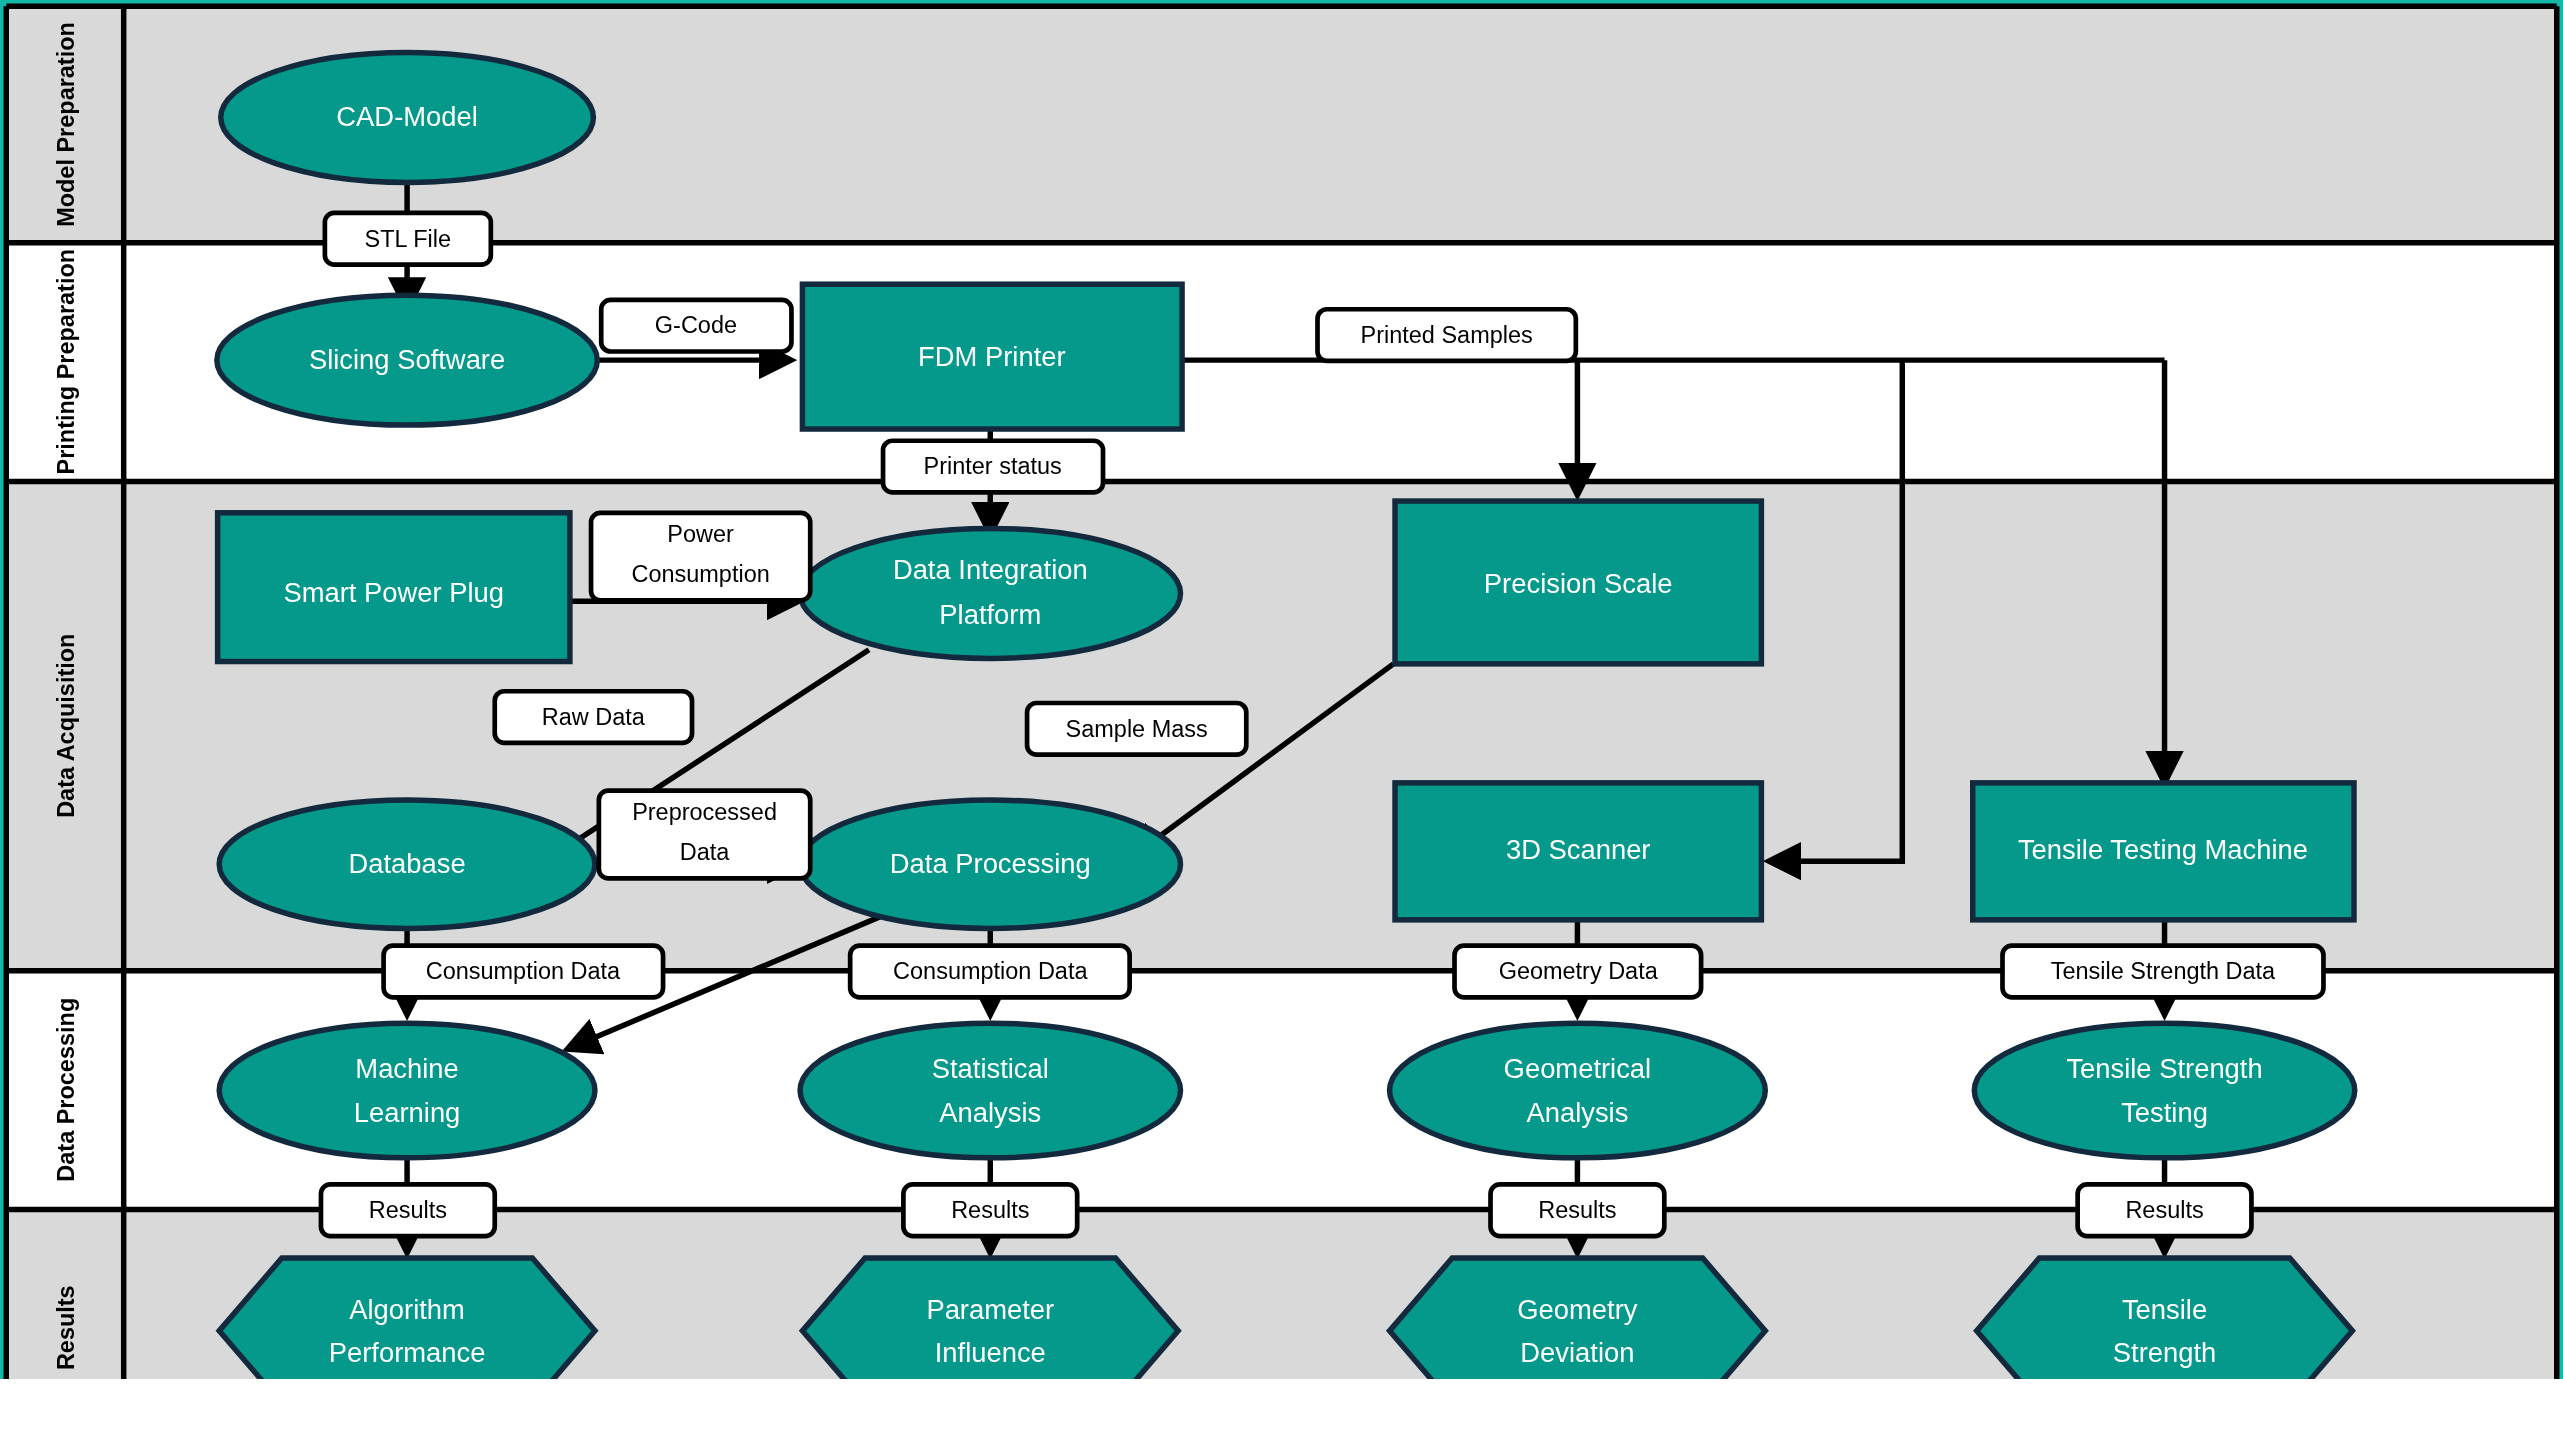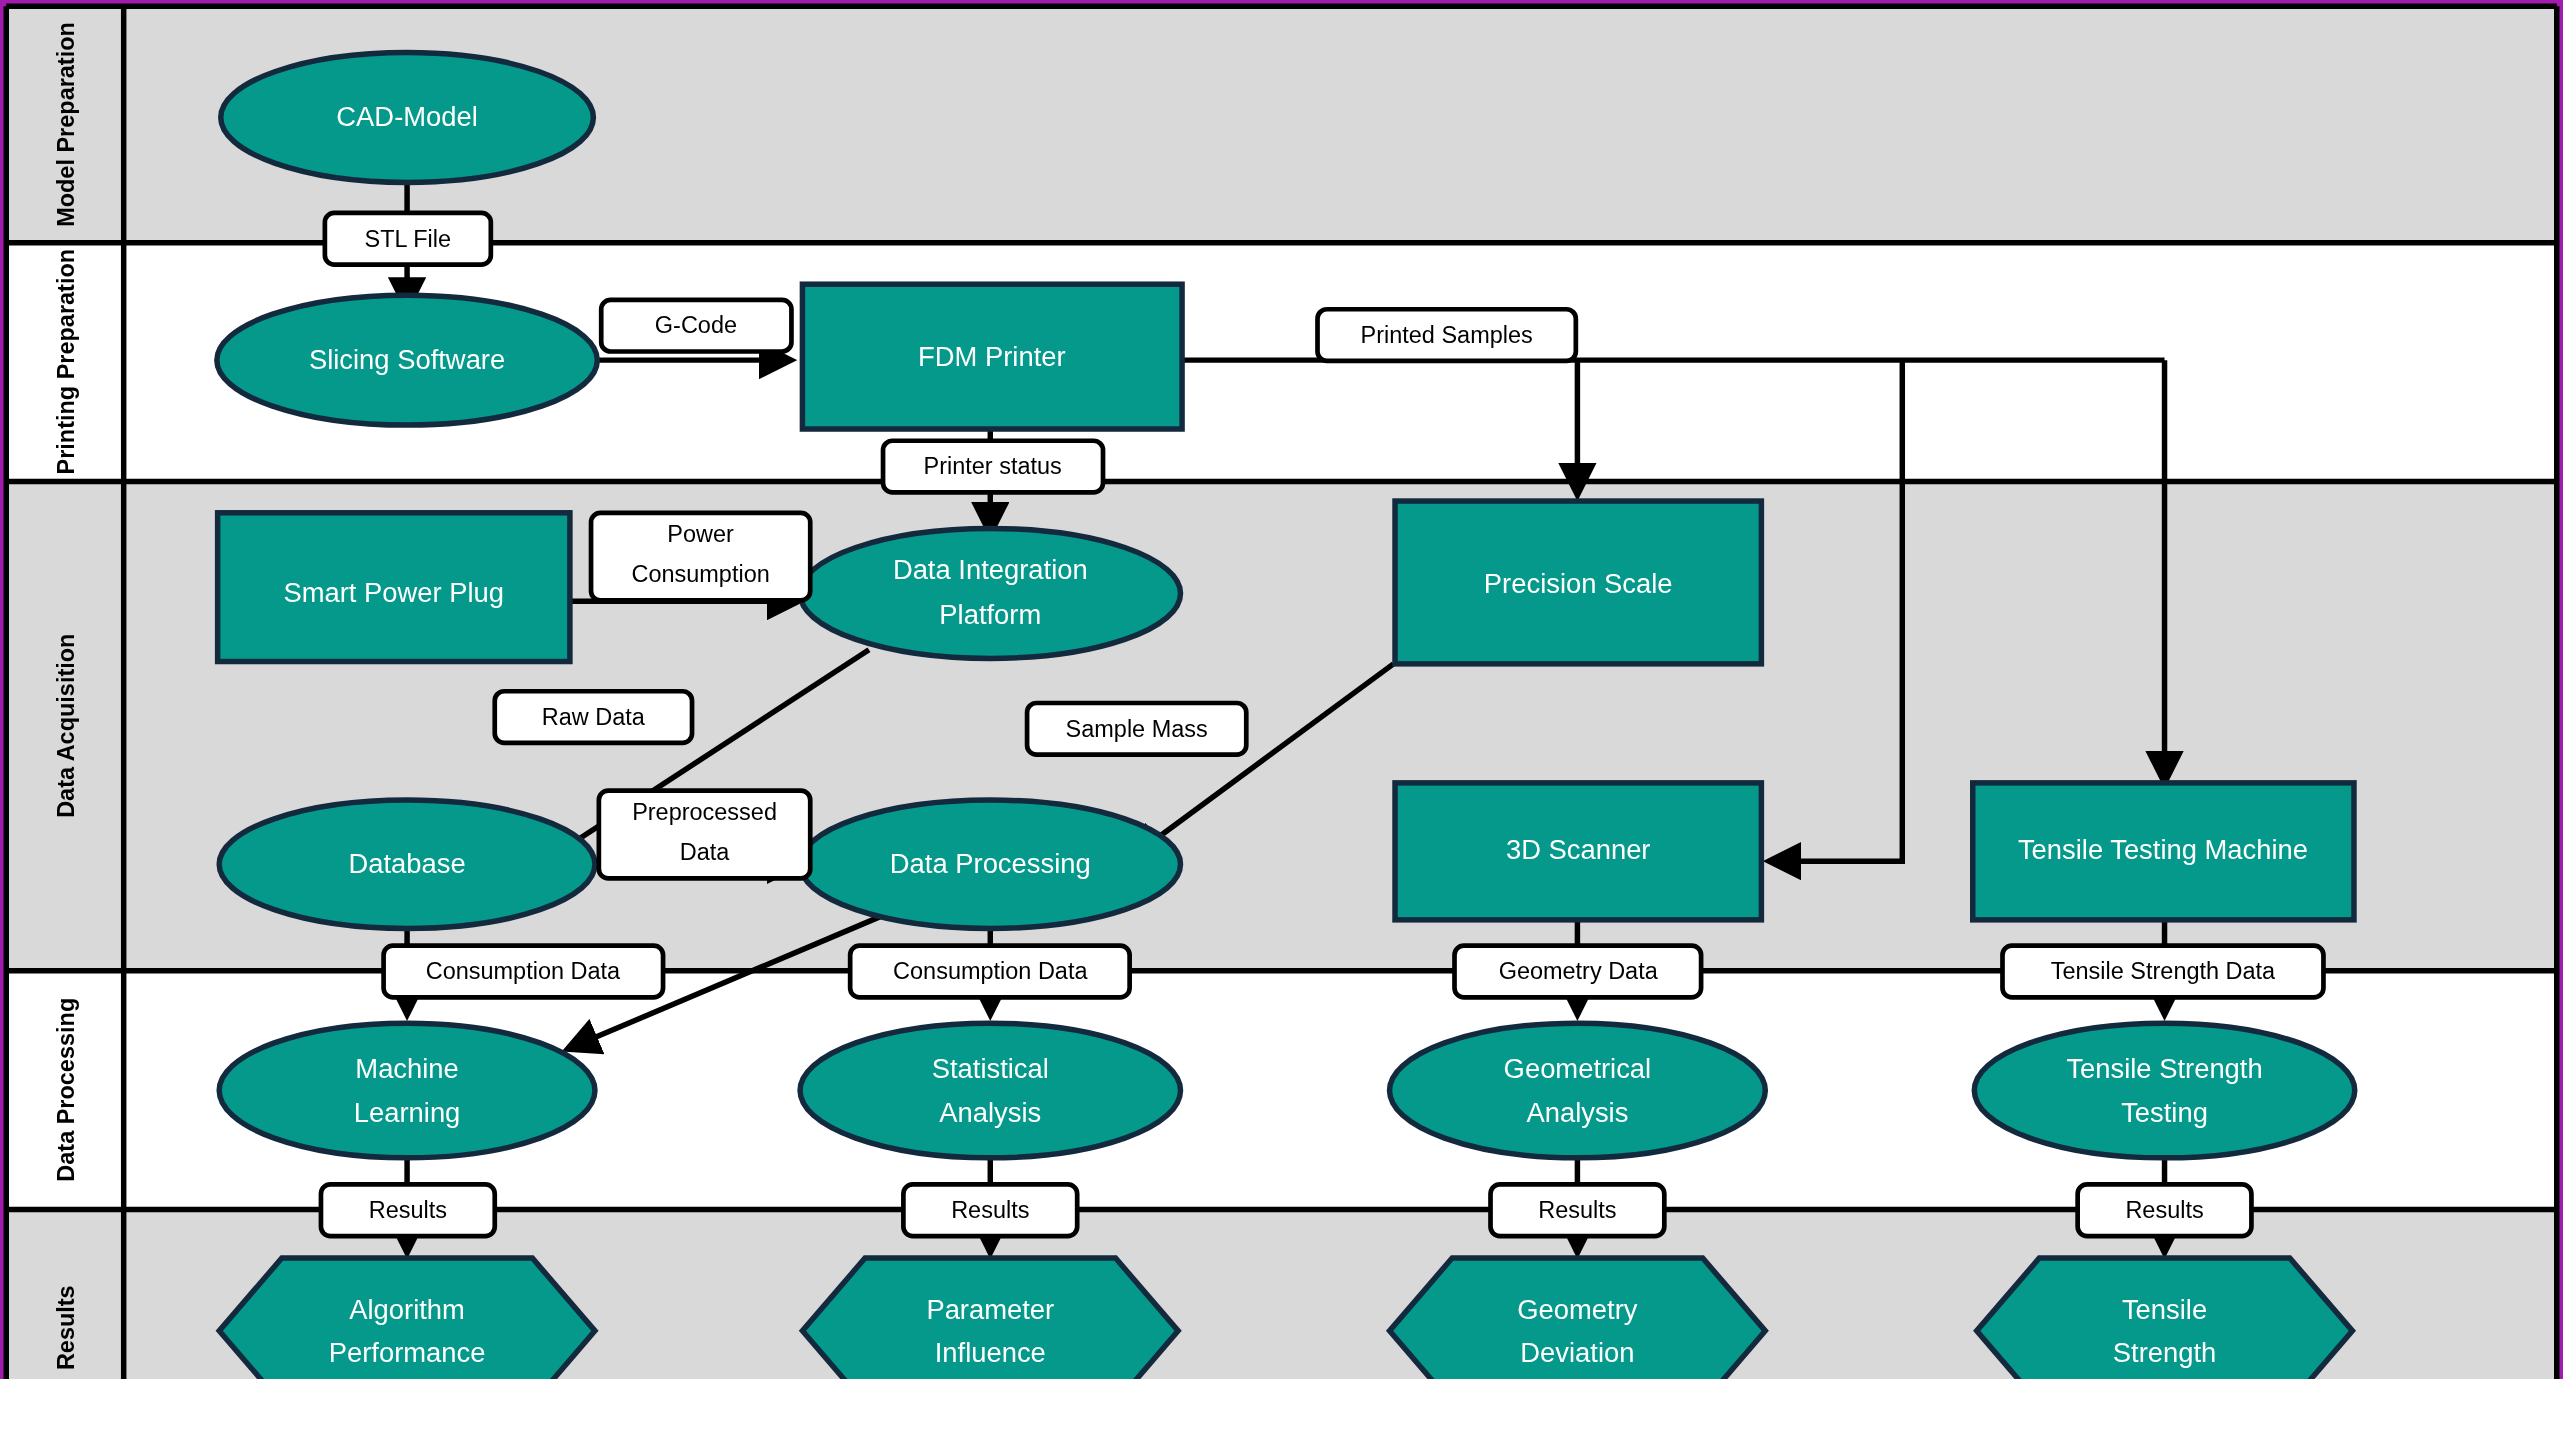--- a/index.html
+++ b/index.html
@@ -1,18 +1,18 @@
 <!DOCTYPE html>
 <html style="font-size:12.5px"><head>
 <meta charset="utf-8">
 <title>FDM Process Swimlane Diagram</title>
 <style>
   html,body{margin:0;padding:0;background:#ffffff;}
   body{font-family:"Liberation Sans", sans-serif;}
-  #stage{position:relative;width:2563px;height:1379px;overflow:hidden;background:#a21caf;}
+  #stage{position:relative;width:2563px;height:1379px;overflow:hidden;background:#14b8a6;}
   svg.diagram{display:block;width:2563px;height:1453px;}
 
   .lane-gray{fill:#d9d9d9;}
   .lane-white{fill:#ffffff;}
   .lane-line{stroke:#000000;stroke-width:7;fill:none;}
   .lane-label{font-family:"Liberation Sans", sans-serif;font-weight:bold;font-size:30px;fill:#000000;}
 
   .node-fill{fill:#04998a;stroke:#13293d;stroke-width:7;}
   .node-text{font-family:"Liberation Sans", sans-serif;font-size:35px;fill:#ffffff;text-anchor:middle;dominant-baseline:middle;}
 

